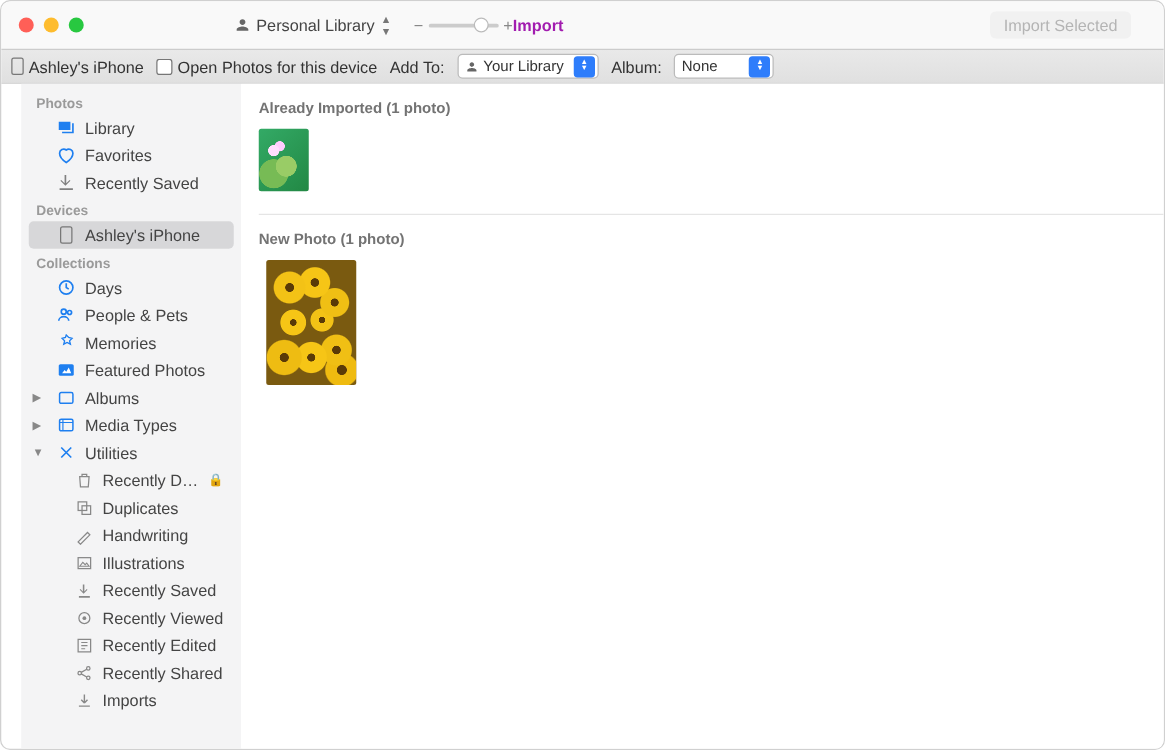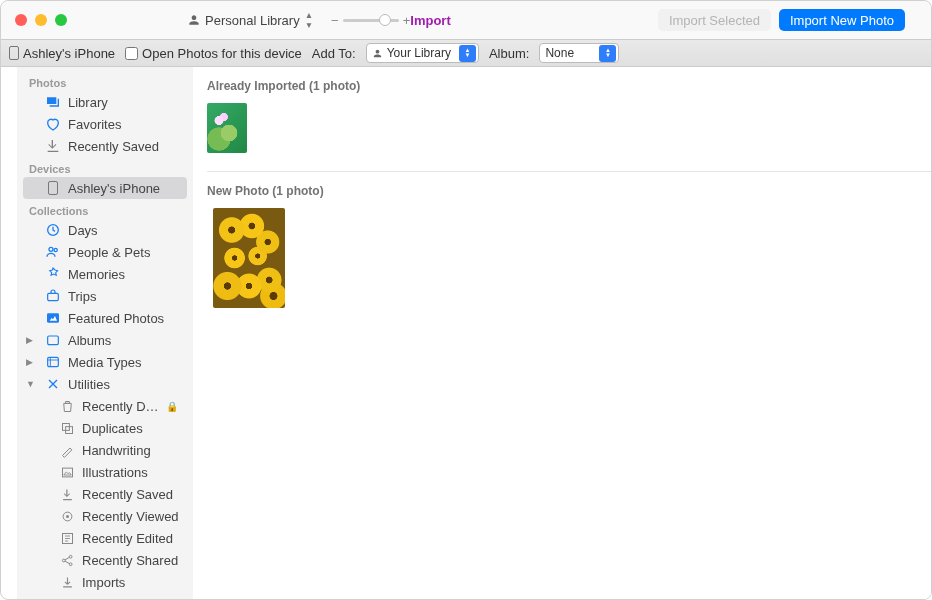--- a/index.html
+++ b/index.html
@@ -104,21 +104,20 @@
       <span>−</span>
       <div class="track">
           <div class="thumb"></div>
         </div>
       <span>+</span>
     </div>
   </div>
   <div class="tb-title">Import</div>
   <div class="tb-right">
     <div class="btn disabled">Import Selected</div>
-    <div class="btn primary">Import New Photo</div>
   </div>
 </div>
 
 <div class="toolbar2">
   <div class="device-lbl">
     <span class="phone-icon"></span>
     <span>Ashley's iPhone</span>
   </div>
   <label class="chk">
     <input type="checkbox" style="">
@@ -200,29 +199,20 @@
         <span class="ic">
           <svg class="blue" width="16" height="16" viewBox="0 0 24 24">
             <path d="M12 3l3 3 4 1-3 3 1 4-4-2-4 2 1-4-3-3 4-1z" fill="none" stroke="#1e7ff0" stroke-width="1.6"></path>
           </svg>
         </span>
         <span class="txt">Memories</span>
       </div>
     <div class="item lvl1">
         <span class="ic">
           <svg class="blue" width="16" height="16" viewBox="0 0 24 24">
-            <rect x="4" y="8" width="16" height="11" rx="2" fill="none" stroke="#1e7ff0" stroke-width="1.8"></rect>
-            <path d="M9 8V6a3 3 0 0 1 6 0v2" fill="none" stroke="#1e7ff0" stroke-width="1.8"></path>
-          </svg>
-        </span>
-        <span class="txt">Trips</span>
-      </div>
-    <div class="item lvl1">
-        <span class="ic">
-          <svg class="blue" width="16" height="16" viewBox="0 0 24 24">
             <rect x="3" y="5" width="18" height="14" rx="2" fill="#1e7ff0"></rect>
             <path d="M7 16l3-4 2 2 3-5 3 7z" fill="#fff"></path>
           </svg>
         </span>
         <span class="txt">Featured Photos</span>
       </div>
     <div class="item lvl1 has-disc">
         <span class="disc">▶</span>
         <span class="ic">
           <svg class="blue" width="16" height="16" viewBox="0 0 24 24">

